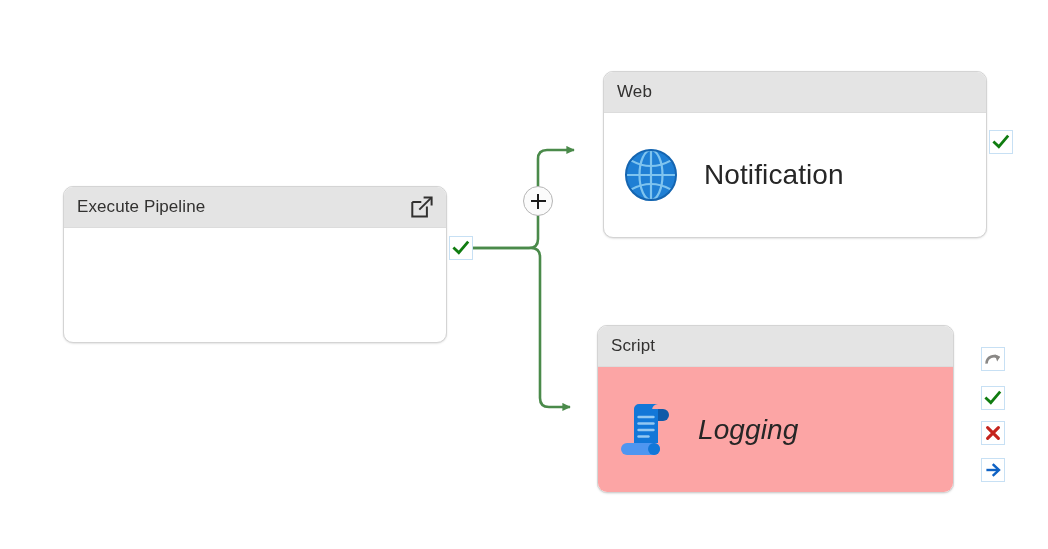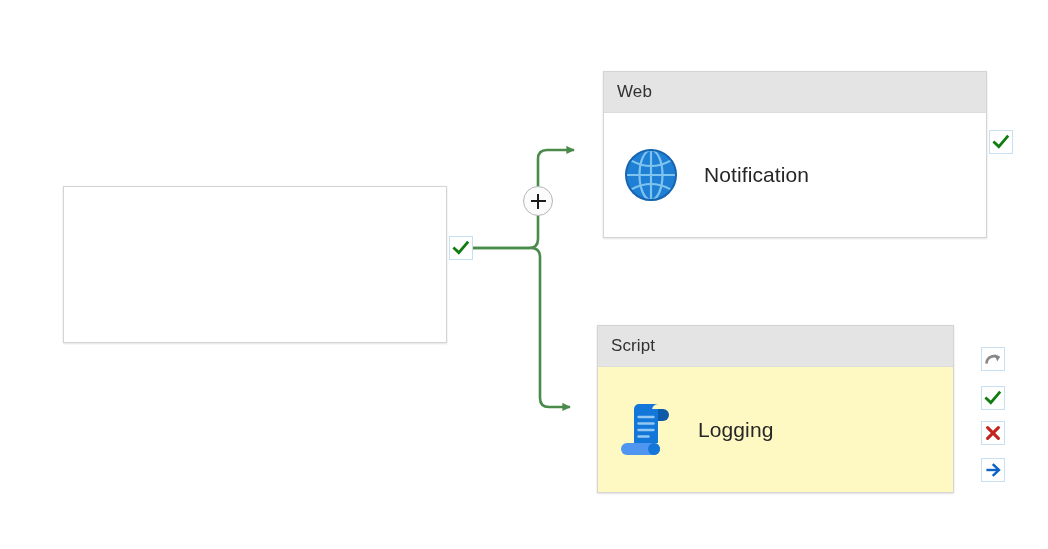--- a/index.html
+++ b/index.html
@@ -25,21 +25,21 @@
     left: 0; top: 0;
     width: 1048px; height: 549px;
     pointer-events: none;
   }
 
   
   .node {
     position: absolute;
     box-sizing: border-box;
     border: 1px solid #d4d4d4;
-    border-radius: 0;
+    border-radius: 10px;
     background: #ffffff;
     box-shadow: 0 1px 2px rgba(0,0,0,0.10), 0 0 1px rgba(0,0,0,0.08);
     overflow: hidden;
   }
   .node-header {
     box-sizing: border-box;
     height: 41px;
     background: #e4e4e4;
     border-bottom: 1px solid #dcdcdc;
     display: flex;
@@ -62,30 +62,30 @@
     justify-content: center;
     cursor: pointer;
   }
   .node-body {
     display: flex;
     align-items: center;
     height: calc(100% - 41px);
     padding-left: 16px;
     box-sizing: border-box;
   }
-  .node-body.tinted { background: #fef9c3; }
+  .node-body.tinted { background: #fca5a5; font-style: italic; }
   .node-icon {
     flex: 0 0 auto;
     width: 62px; height: 62px;
     display: flex;
     align-items: center;
     justify-content: center;
   }
   .node-label {
-    font-size: 21px;
+    font-size: 28px;
     color: #262626;
     margin-left: 22px;
     white-space: nowrap;
     letter-spacing: 0.1px;
   }
 
   
   .handle {
     position: absolute;
     width: 24px; height: 24px;
@@ -134,20 +134,31 @@
         <path d="M0,0.4 L8.4,4.5 L0,8.6 Z" fill="#4a8a4a"></path>
       </marker>
     </defs>
 
     <path d="M473,248 L529,248 Q538,248 538,239 L538,159 Q538,150 547,150 L574,150" fill="none" stroke="#4a8a4a" stroke-width="2.6" stroke-linecap="butt" marker-end="url(#arrowhead)"></path>
 
     <path d="M473,248 L531,248 Q540,248 540,257 L540,398 Q540,407 549,407 L570,407" fill="none" stroke="#4a8a4a" stroke-width="2.6" stroke-linecap="butt" marker-end="url(#arrowhead)"></path>
   </svg>
 
   <div class="node" style="left:63px; top:186px; width:384px; height:157px;">
+    <div class="node-header">
+      <span class="node-header-title">Execute Pipeline</span>
+      <span class="node-header-action">
+        <svg width="26" height="26" viewBox="0 0 26 26">
+          <path d="M3.3,8.0 L3.3,22.6 L17.9,22.6 L17.9,12.6" fill="none" stroke="#323130" stroke-width="2"></path>
+          <path d="M3.3,8.0 L12.3,8.0" fill="none" stroke="#323130" stroke-width="2"></path>
+          <path d="M10.3,15.6 L22.4,3.6" fill="none" stroke="#323130" stroke-width="2"></path>
+          <path d="M14.6,3.6 L22.6,3.6 L22.6,11.6" fill="none" stroke="#323130" stroke-width="2"></path>
+        </svg>
+      </span>
+    </div>
   </div>
 
   <div class="handle" style="left:449px; top:236px;">
     <svg width="18" height="18" viewBox="0 0 18 18">
       <path d="M2.4,9.4 L6.8,13.6 L15.3,3.6" fill="none" stroke="#107c10" stroke-width="2.8" stroke-linecap="square" stroke-linejoin="miter"></path>
     </svg>
   </div>
 
   <div class="plus-btn" style="left:523px; top:186px;"></div>
 

